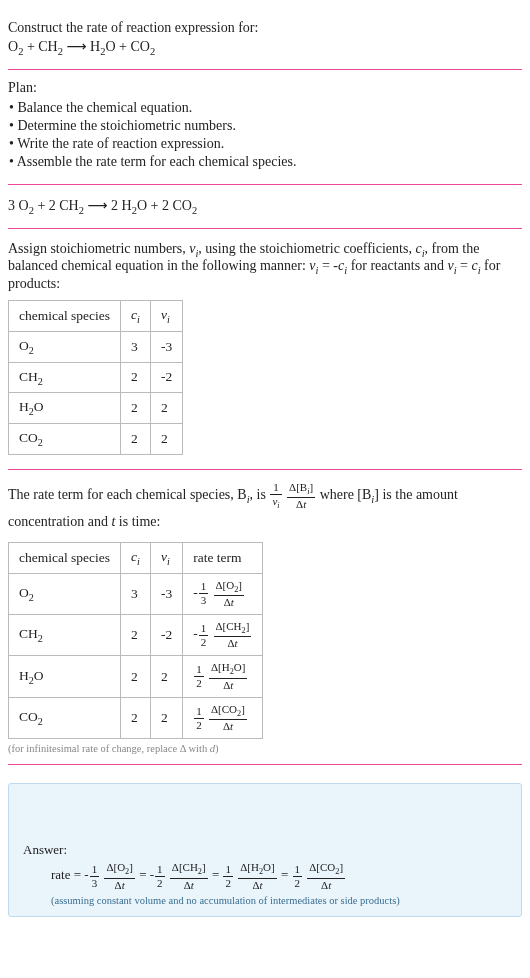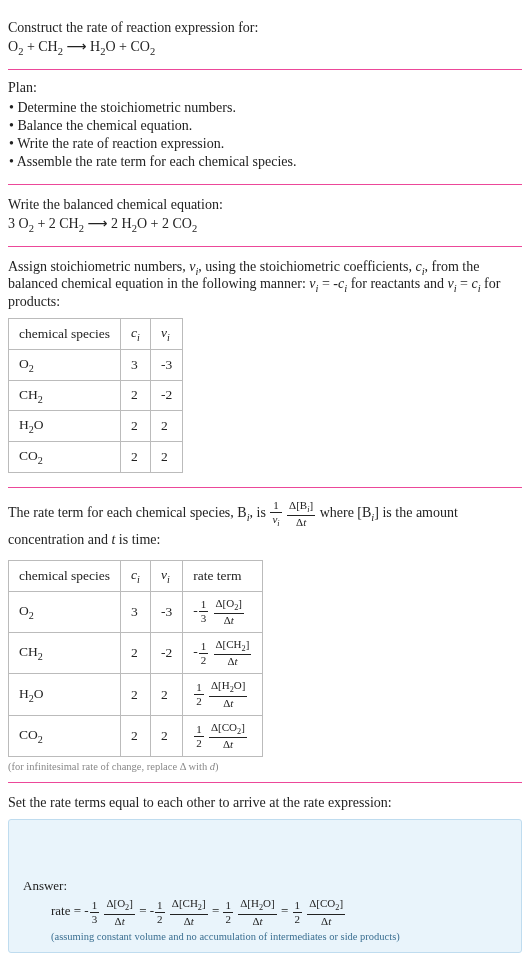--- a/index.html
+++ b/index.html
@@ -100,29 +100,28 @@
 <body>
 
 <div class="section">
   <div class="eqline">Construct the rate of reaction expression for:</div>
   <div class="eqline mathline">O<span class="sub">2</span> + CH<span class="sub">2</span> ⟶ H<span class="sub">2</span>O + CO<span class="sub">2</span></div>
 </div>
 
 <div class="section">
   <div>Plan:</div>
   <div class="bullet-list">
+    <div>Balance the chemical equation.</div>
     <div>Determine the stoichiometric numbers.</div>
-    <div>Balance the chemical equation.</div>
     <div>Write the rate of reaction expression.</div>
     <div>Assemble the rate term for each chemical species.</div>
   </div>
 </div>
 
 <div class="section">
-  <div class="eqline">Write the balanced chemical equation:</div>
   <div class="eqline mathline">3 O<span class="sub">2</span> + 2 CH<span class="sub">2</span> ⟶ 2 H<span class="sub">2</span>O + 2 CO<span class="sub">2</span></div>
 </div>
 
 <div class="section">
   <div class="eqline">Assign stoichiometric numbers, <i>ν<span class="sub">i</span></i>, using the stoichiometric coefficients, <i>c<span class="sub">i</span></i>, from the balanced chemical equation in the following manner: <i>ν<span class="sub">i</span></i> = -<i>c<span class="sub">i</span></i> for reactants and <i>ν<span class="sub">i</span></i> = <i>c<span class="sub">i</span></i> for products:</div>
   <table class="data">
     <tbody>
         <tr>
       <th>chemical species</th>
       <th><i>c<span class="sub">i</span></i></th>
@@ -185,19 +184,18 @@
       <td>2</td>
       <td>2</td>
       <td class="rate-cell"><span class="frac"><span class="num">1</span><span class="den">2</span></span> <span class="frac"><span class="num">Δ[CO<span class="sub">2</span>]</span><span class="den">Δ<i>t</i></span></span></td>
     </tr>
   </tbody>
     </table>
   <div class="small-note">(for infinitesimal rate of change, replace Δ with <i>d</i>)</div>
 </div>
 
 <div class="section" style="border-bottom:none">
-  <div class="eqline">Set the rate terms equal to each other to arrive at the rate expression:</div>
   <div class="answer-box">
     <div class="ans-label">Answer:</div>
     <div class="indent nowrap" style="font-size:13px;line-height:1.8">rate = -<span class="frac"><span class="num">1</span><span class="den">3</span></span> <span class="frac"><span class="num">Δ[O<span class="sub">2</span>]</span><span class="den">Δ<i>t</i></span></span> = -<span class="frac"><span class="num">1</span><span class="den">2</span></span> <span class="frac"><span class="num">Δ[CH<span class="sub">2</span>]</span><span class="den">Δ<i>t</i></span></span> = <span class="frac"><span class="num">1</span><span class="den">2</span></span> <span class="frac"><span class="num">Δ[H<span class="sub">2</span>O]</span><span class="den">Δ<i>t</i></span></span> = <span class="frac"><span class="num">1</span><span class="den">2</span></span> <span class="frac"><span class="num">Δ[CO<span class="sub">2</span>]</span><span class="den">Δ<i>t</i></span></span></div>
     <div class="indent small-note" style="color:#3b6f91;margin-top:4px">(assuming constant volume and no accumulation of intermediates or side products)</div>
   </div>
 </div>
 
 </body></html>

